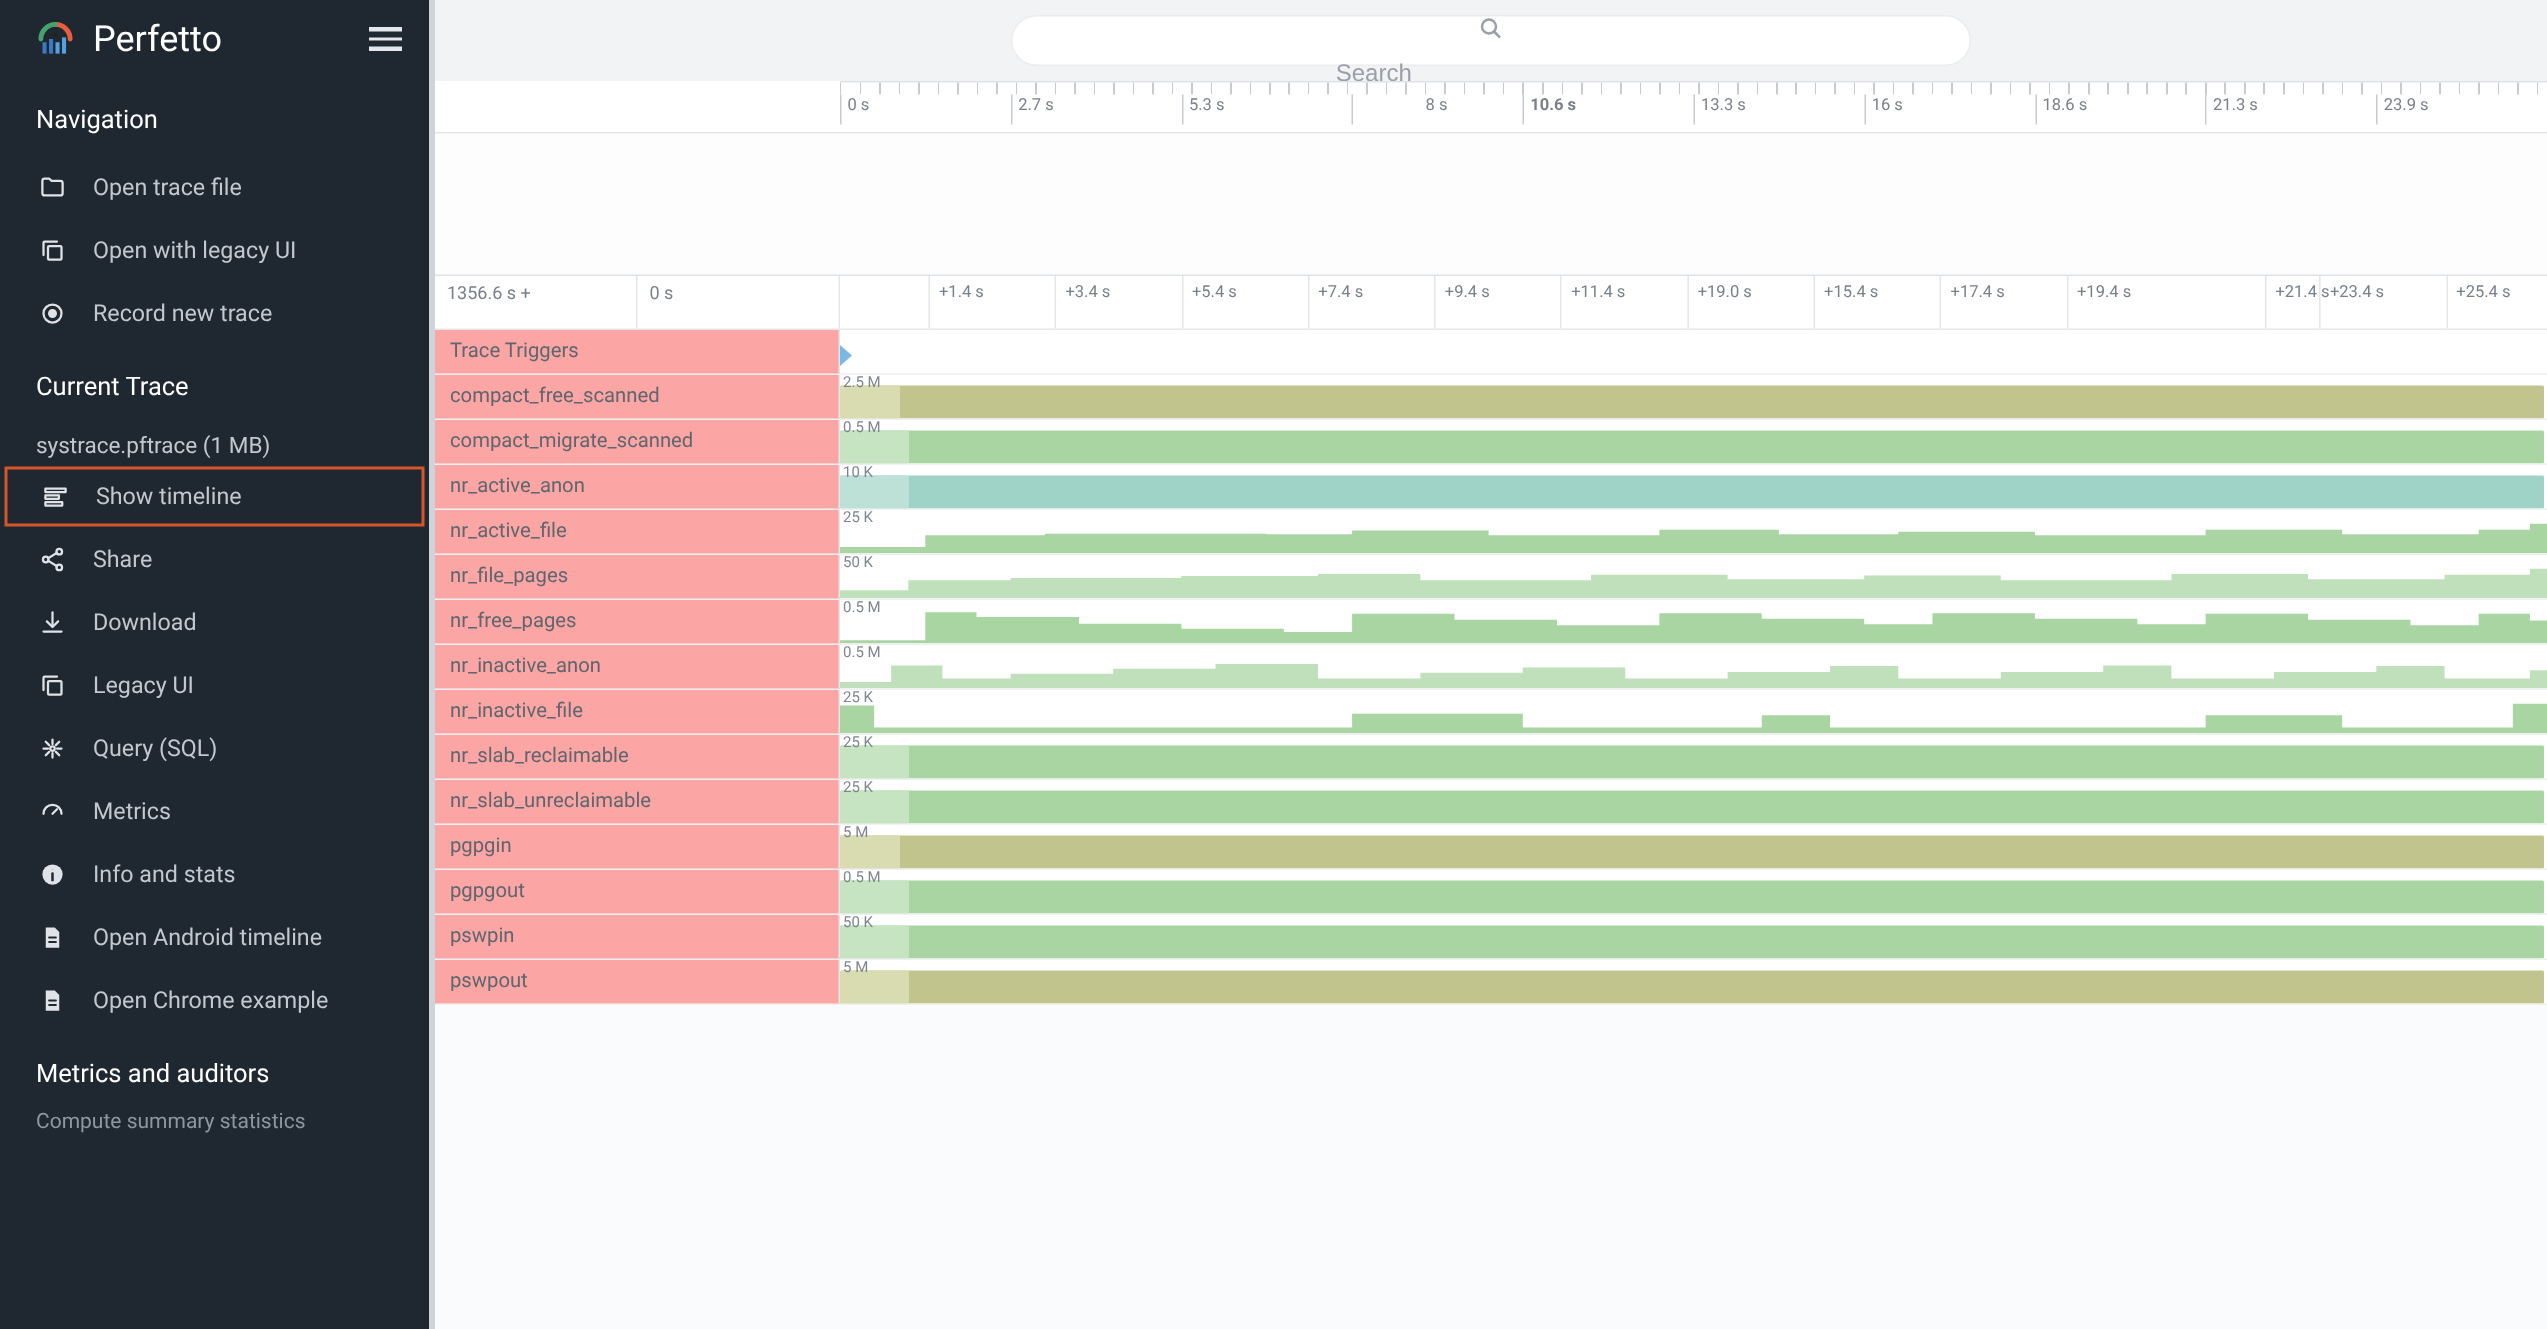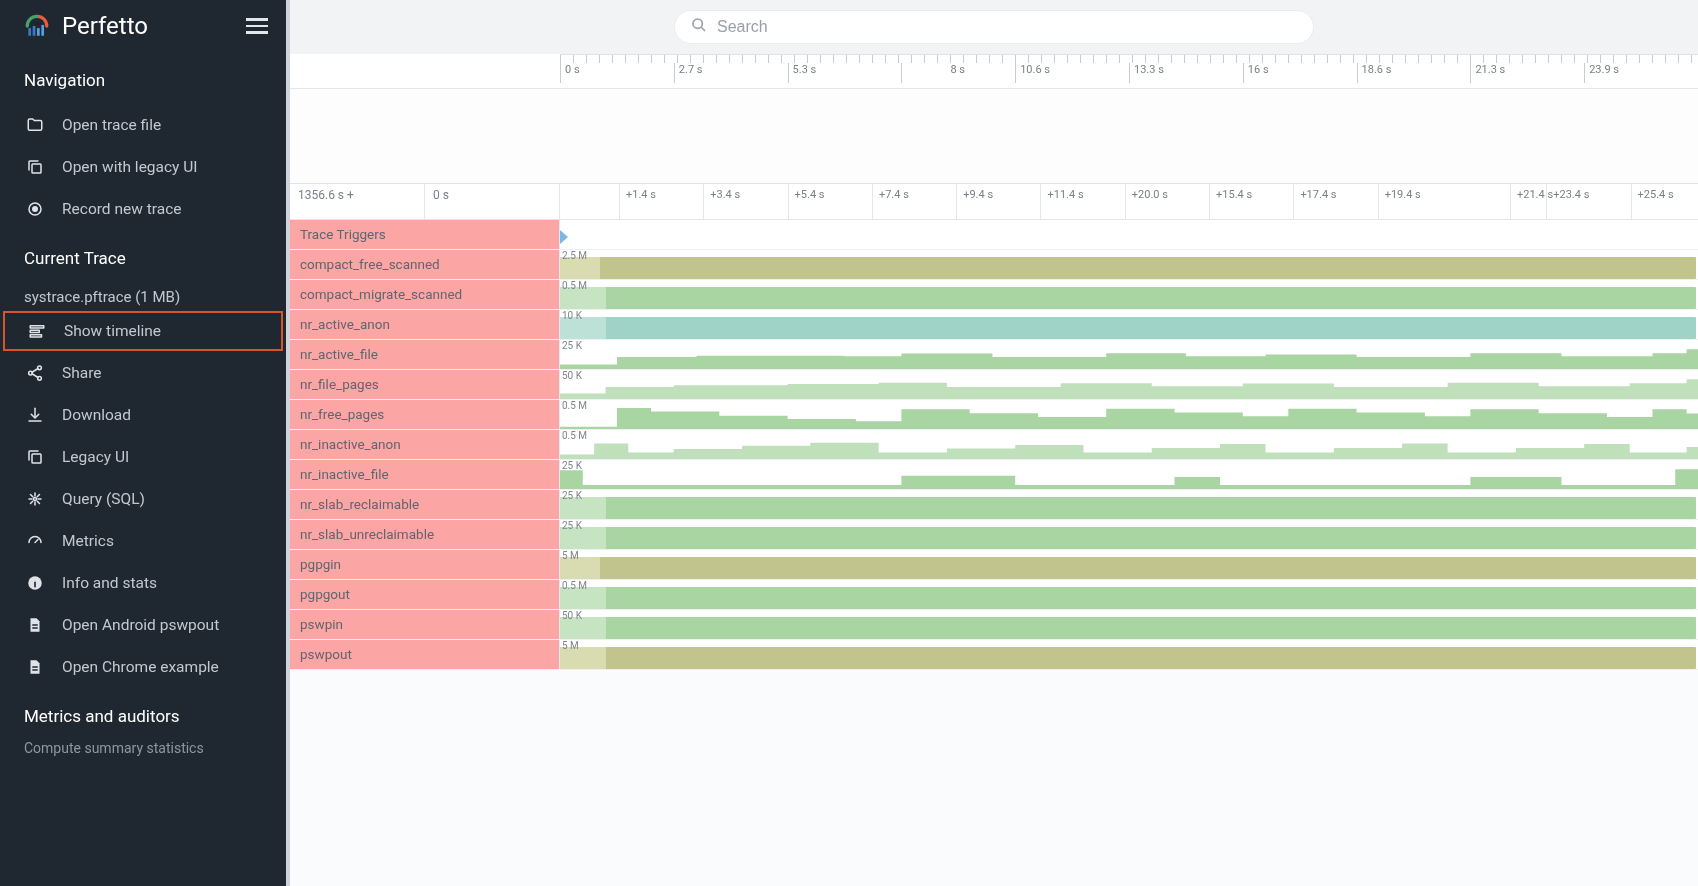--- a/index.html
+++ b/index.html
@@ -103,20 +103,21 @@
   height: 34px;
   background: #fff;
   border-radius: 18px;
   display: flex;
   align-items: center;
   padding: 0 16px;
   gap: 10px;
   color: #9aa0a6;
   font-size: 16px;
   border: 1px solid #ececec;
+  flex-direction: column;
 }
 .search input {
   border: none;
   outline: none;
   background: transparent;
   font-size: 16px;
   flex: 1;
   color: #444;
 }
 .search input::placeholder { color: #9aa0a6; }
@@ -374,21 +375,21 @@
           </span>
           <span class="nav-label">Info and stats</span>
         </div>
         <div class="nav-item">
           <span class="nav-icon">
             <svg width="18" height="18" viewBox="0 0 24 24" fill="none" stroke="currentColor" stroke-width="2" stroke-linecap="round" stroke-linejoin="round">
               <path d="M6 3h8l4 4v14H6Z" fill="currentColor" stroke="none"></path>
               <path d="M9 12h6M9 16h6" stroke="#1f2831" stroke-width="1.8"></path>
             </svg>
           </span>
-          <span class="nav-label">Open Android pswpout</span>
+          <span class="nav-label">Open Android timeline</span>
         </div>
         <div class="nav-item">
           <span class="nav-icon">
             <svg width="18" height="18" viewBox="0 0 24 24" fill="none" stroke="currentColor" stroke-width="2" stroke-linecap="round" stroke-linejoin="round">
               <path d="M6 3h8l4 4v14H6Z" fill="currentColor" stroke="none"></path>
               <path d="M9 12h6M9 16h6" stroke="#1f2831" stroke-width="1.8"></path>
             </svg>
           </span>
           <span class="nav-label">Open Chrome example</span>
         </div>
@@ -410,21 +411,21 @@
       </div>
     </div>
 
     <div class="ruler">
       <div class="ruler-ticks" id="ruler-ticks">
         <div class="minor-ticks"></div>
       <div class="ruler-tick" style="left: 0%;">0 s</div>
           <div class="ruler-tick" style="left: 10%;">2.7 s</div>
           <div class="ruler-tick" style="left: 20%;">5.3 s</div>
           <div class="ruler-tick" style="left: 30%; padding-left: 48px;">8 s</div>
-          <div class="ruler-tick" style="left: 40%;">10.6 s</div>
+          <div class="ruler-tick" style="left: 40%; font-weight: bold;">10.6 s</div>
           <div class="ruler-tick" style="left: 50%;">13.3 s</div>
           <div class="ruler-tick" style="left: 60%;">16 s</div>
           <div class="ruler-tick" style="left: 70%;">18.6 s</div>
           <div class="ruler-tick" style="left: 80%;">21.3 s</div>
           <div class="ruler-tick" style="left: 90%;">23.9 s</div>
         </div>
     </div>
 
     <div class="overview"></div>
 
@@ -433,21 +434,21 @@
         <div>1356.6 s +</div>
         <div>0 s</div>
       </div>
       <div class="tickrow" id="timehdr-ticks">
           <div class="tcell" style="left: 5.18519%;">+1.4 s</div>
           <div class="tcell" style="left: 12.5926%;">+3.4 s</div>
           <div class="tcell" style="left: 20%;">+5.4 s</div>
           <div class="tcell" style="left: 27.4074%;">+7.4 s</div>
           <div class="tcell" style="left: 34.8148%;">+9.4 s</div>
           <div class="tcell" style="left: 42.2222%;">+11.4 s</div>
-          <div class="tcell" style="left: 49.6296%;">+20.0 s</div>
+          <div class="tcell" style="left: 49.6296%;">+19.0 s</div>
           <div class="tcell" style="left: 57.037%;">+15.4 s</div>
           <div class="tcell" style="left: 64.4444%;">+17.4 s</div>
           <div class="tcell" style="left: 71.8519%;">+19.4 s</div>
           <div class="tcell" style="left: 79.2593%; margin-left: 48px;">+21.4 s</div>
           <div class="tcell" style="left: 86.6667%;">+23.4 s</div>
           <div class="tcell" style="left: 94.0741%;">+25.4 s</div>
         </div>
     </div>
 
     <div class="tracks" id="tracks">

